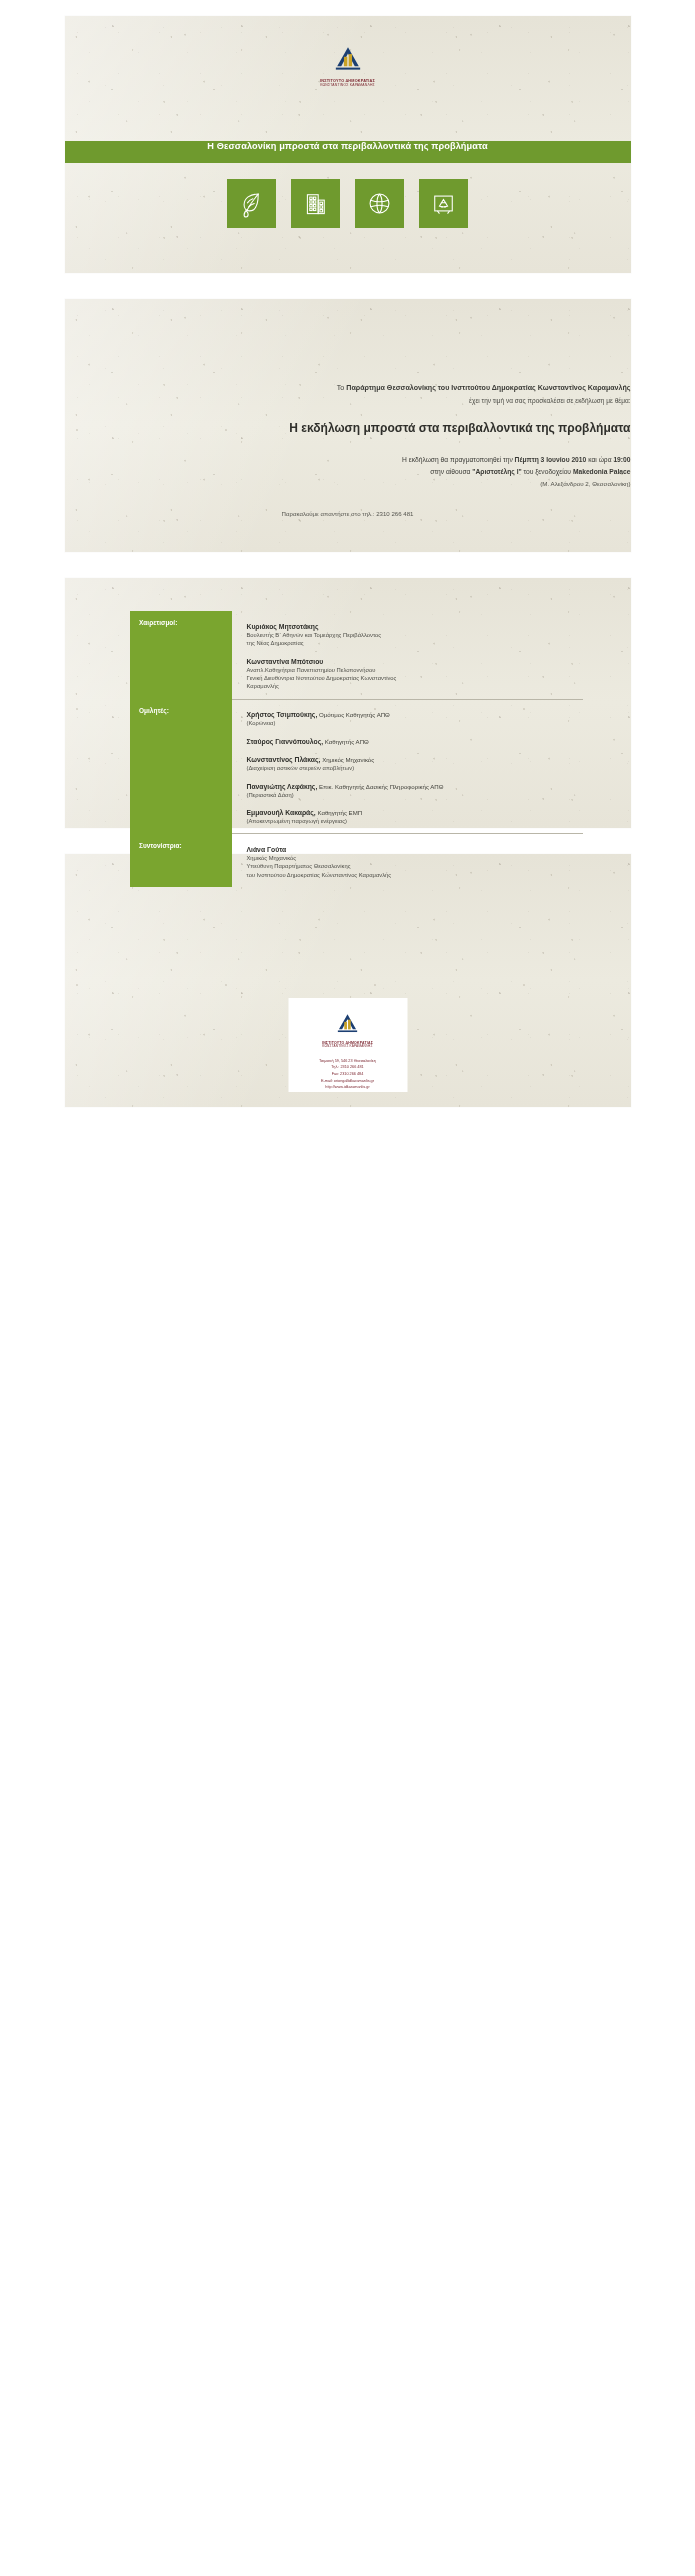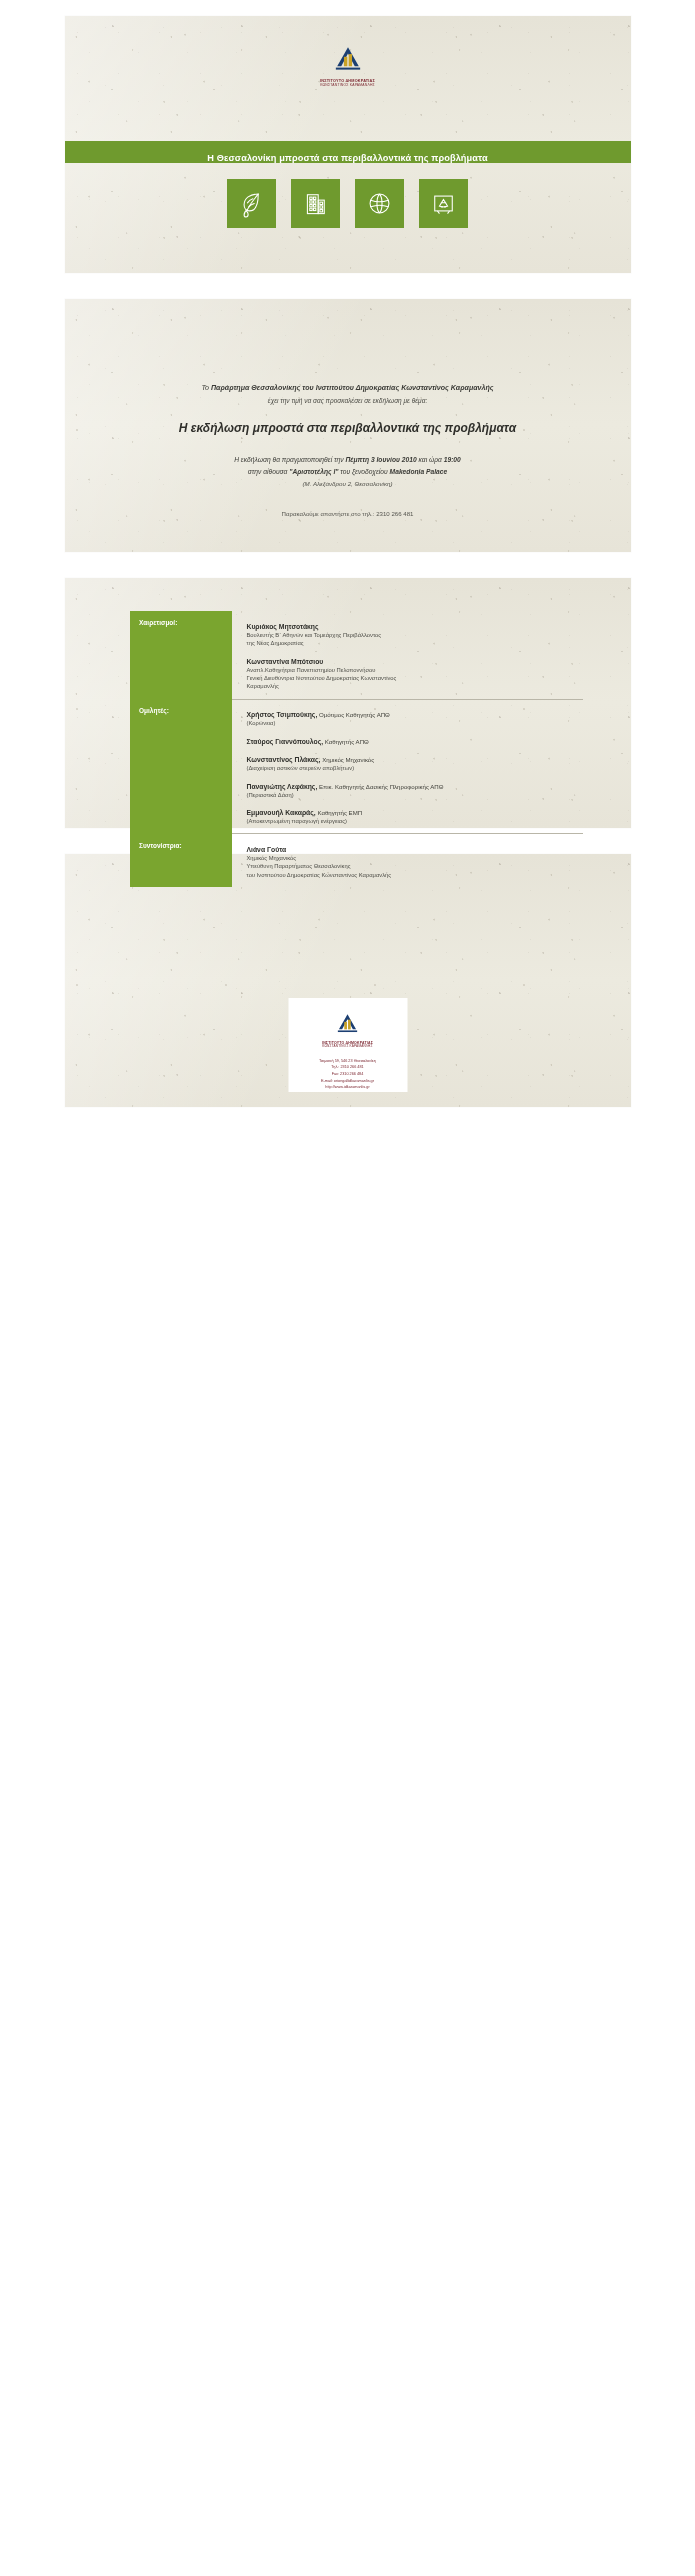--- a/index.html
+++ b/index.html
@@ -98,21 +98,21 @@
   .logo.big .logo-text .l2 { font-size: 3.4px; }
 
   .green-band {
     position: absolute;
     left: 0;
     right: 0;
     top: 125px;
     height: 22px;
     background: #6f9a2e;
     display: flex;
-    align-items: flex-end;
+    align-items: flex-start;
     justify-content: center;
   }
   .green-band .band-title {
     color: #ffffff;
     font-size: 9.2px;
     font-weight: bold;
     letter-spacing: 0.1px;
   }
 
   .icon-row {
@@ -136,23 +136,22 @@
   
   #invitation {
     width: 566px;
     height: 253px;
     margin-top: 26px;
   }
   .inv-body {
     position: absolute;
     left: 0; right: 0;
     top: 83px;
-    text-align: center;
+    text-align: right;
     line-height: 1.75;
-    font-style: italic;
   }
   .inv-l1 { font-size: 7.1px; }
   .inv-l1 b { font-weight: bold; }
   .inv-l2 { font-size: 6.5px; color: #4a4a44; }
   .inv-title {
     margin-top: 11.5px;
     font-size: 12px;
     font-weight: bold;
     color: #2f2f2b;
   }

